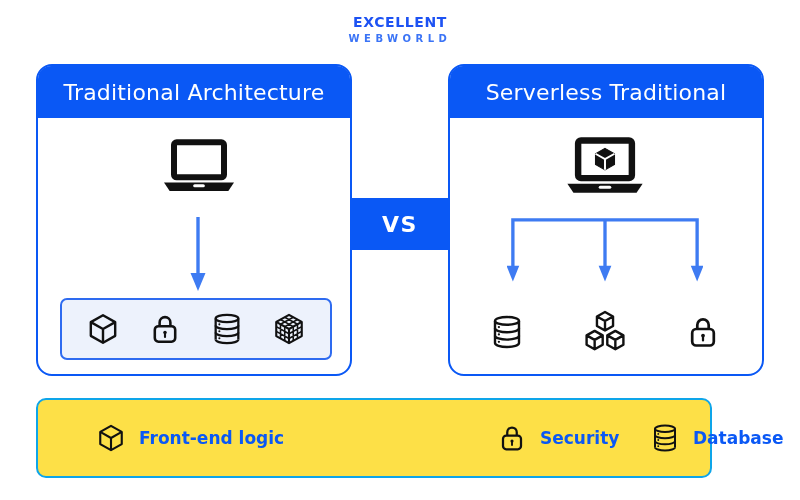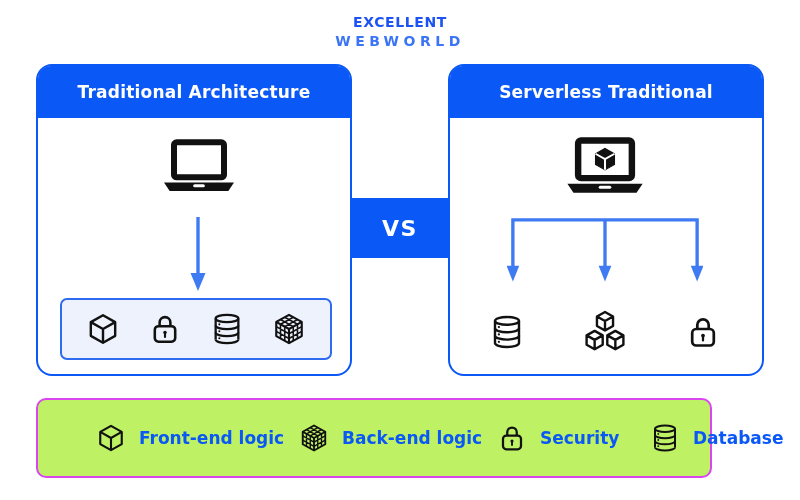--- a/index.html
+++ b/index.html
@@ -3,33 +3,33 @@
 <meta charset="utf-8">
 <style>
   * { margin:0; padding:0; box-sizing:border-box; }
   html,body { background:#fff; }
   body { font-family:"DejaVu Sans","Liberation Sans",sans-serif; }
   .canvas { position:relative; width:800px; height:500px; background:#ffffff; overflow:hidden; }
 
   
   .logo { position:absolute; top:14px; left:0; width:800px; text-align:center; }
   .logo-primary { font-size:14px; font-weight:800; letter-spacing:0.6px; color:#1d52f3; }
-  .logo-secondary { font-size:14px; font-weight:700; letter-spacing:4.5px; color:#3b74f6; margin-top:3px; }
+  .logo-secondary { font-size:10px; font-weight:700; letter-spacing:4.5px; color:#3b74f6; margin-top:3px; }
 
   
   .panel { position:absolute; top:64px; width:316px; height:312px; background:#fff;
            border:2px solid #0a58f5; border-radius:16px; }
   .panel-left { left:36px; }
   .panel-right { left:448px; }
   .panel-header { height:52px; background:#0a58f5; border-radius:13px 13px 0 0;
                   display:flex; align-items:center; justify-content:center; }
-  .panel-title { color:#fff; font-size:17px; font-weight:700; letter-spacing:0.2px; }
-
-  
-  .vs-badge { position:absolute; left:351px; top:198px; width:98px; height:60px;
+  .panel-title { color:#fff; font-size:22px; font-weight:400; letter-spacing:0.2px; }
+
+  
+  .vs-badge { position:absolute; left:351px; top:198px; width:98px; height:52px;
               background:#0a58f5; z-index:5; display:flex; align-items:center; justify-content:center; }
   .vs-badge span { color:#fff; font-size:22px; font-weight:800; letter-spacing:1.5px; }
 
   
   .laptop-left { position:absolute; left:121px; top:72px; width:80px; height:58px; }
   .laptop-right { position:absolute; left:112px; top:70px; width:86px; height:62px; }
 
   
   .arrow-single { position:absolute; left:150px; top:150px; width:20px; height:80px; }
   .arrow-branch { position:absolute; left:57px; top:150px; width:196px; height:74px; }
@@ -42,21 +42,21 @@
 
   
   .service-row { position:absolute; left:39px; top:238px; width:232px; height:56px;
                  display:flex; align-items:center; justify-content:space-between; }
   .service-row .icon { width:40px; height:40px; }
   .service-row .icon.small { width:36px; height:36px; }
   .service-row .icon.wide { width:46px; height:46px; }
 
   
   .legend { position:absolute; left:36px; top:398px; width:676px; height:80px;
-            background:#bef264; border:2px solid #d946ef; border-radius:10px; }
+            background:#fde047; border:2px solid #0ea5e9; border-radius:10px; }
   .legend-item { position:absolute; top:0; height:76px; display:flex; align-items:center; gap:13px; }
   .legend-item .icon { width:30px; height:30px; }
   .legend-label { font-size:17px; font-weight:700; color:#0a58f5; white-space:nowrap; }
   .legend-item-1 { left:58px; }
   .legend-item-2 { left:261px; }
   .legend-item-3 { left:459px; }
   .legend-item-4 { left:612px; }
 
   svg { display:block; width:100%; height:100%; }
   .defs { position:absolute; width:0; height:0; overflow:hidden; }
@@ -203,28 +203,20 @@
 
   <div class="legend">
     <div class="legend-item legend-item-1">
       <div class="icon">
           <svg>
             <use href="#i-cube"></use>
           </svg>
         </div>
       <span class="legend-label">Front-end logic</span>
     </div>
-    <div class="legend-item legend-item-2">
-      <div class="icon">
-          <svg>
-            <use href="#i-rubik"></use>
-          </svg>
-        </div>
-      <span class="legend-label">Back-end logic</span>
-    </div>
     <div class="legend-item legend-item-4">
       <div class="icon">
           <svg>
             <use href="#i-db"></use>
           </svg>
         </div>
       <span class="legend-label">Database</span>
     </div>
     <div class="legend-item legend-item-3">
       <div class="icon">

